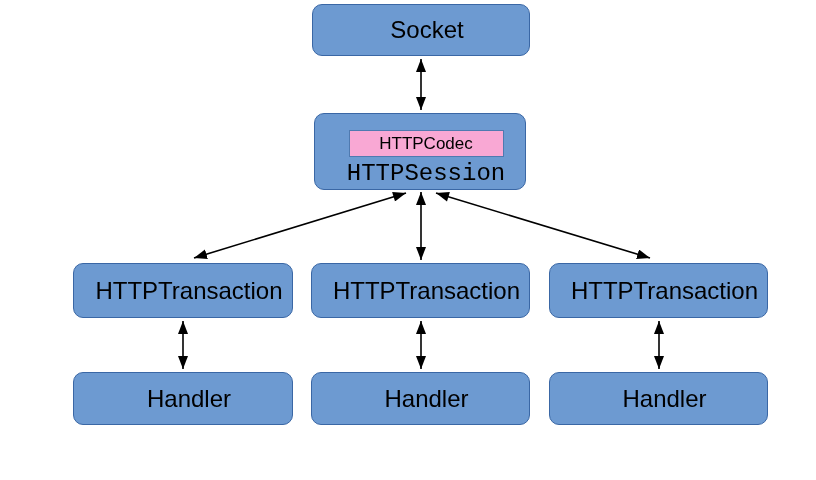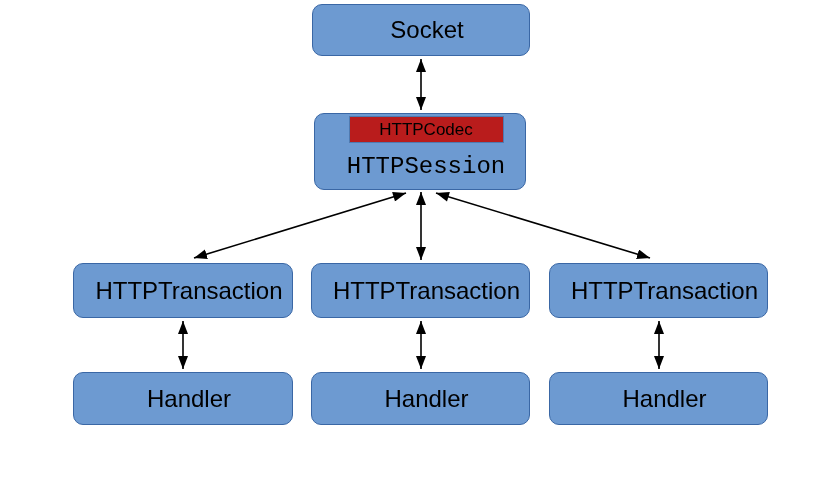--- a/index.html
+++ b/index.html
@@ -33,24 +33,24 @@
     color: #000000;
     font-size: 24px;
     text-align: center;
     padding-left: 12px;
   }
   .node-socket      { left: 312px; top: 4px;   width: 218px; height: 52px; }
   .node-session     { left: 314px; top: 113px; width: 212px; height: 77px;
                       flex-direction: column; justify-content: flex-start; }
   .node-codec {
     box-sizing: border-box;
-    margin-top: 2px;
+    margin-top: 16px;
     width: 155px;
     height: 27px;
-    background: #b91c1c;
+    background: #f9a8d4;
     border: 1px solid #4f7ab0;
     display: flex;
     align-items: center;
     justify-content: center;
     font-size: 17px;
     color: #000000;
   }
   .session-label {
     flex: 1;
     display: flex;

